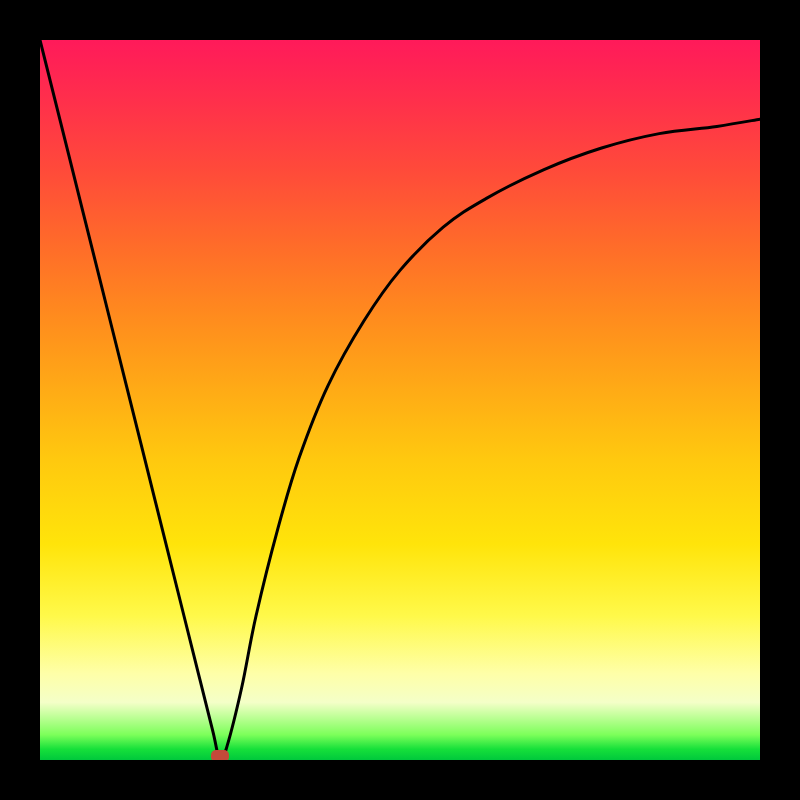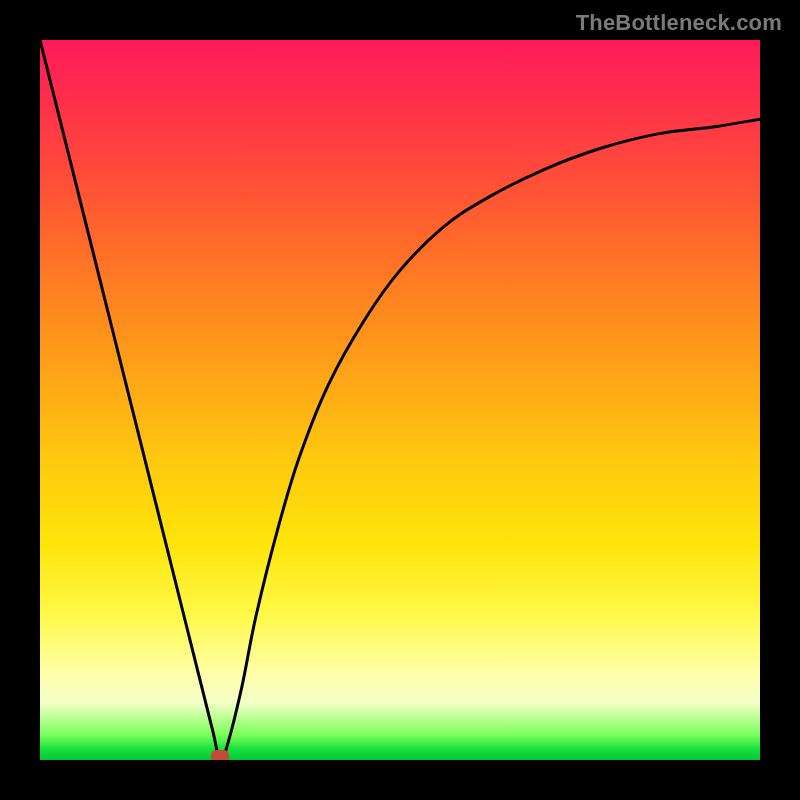--- a/index.html
+++ b/index.html
@@ -73,21 +73,20 @@
     color: #7a7a7a;
     letter-spacing: 0.2px;
     user-select: none;
   }
 </style>
 </head>
 <body>
 
 <div class="frame">
 
-  <div class="watermark">TheBottleneck.com</div>
 
   <div class="plot-area">
     <div class="gradient"></div>
     <svg class="curve-svg" viewBox="0 0 720 720" preserveAspectRatio="none">
       <path id="curve" class="curve-path" d="M 0.0 0.0 C 5.2 20.7, 18.4 73.7, 28.8 115.2 C 39.2 156.7, 47.2 188.9, 57.6 230.4 C 68.0 271.9, 76.0 304.1, 86.4 345.6 C 96.8 387.1, 104.8 419.3, 115.2 460.8 C 125.6 502.3, 136.2 544.9, 144.0 576.0 C 151.8 607.1, 153.2 612.9, 158.4 633.6 C 163.6 654.3, 168.9 675.6, 172.8 691.2 C 176.7 706.8, 177.4 717.4, 180.0 720.0 C 182.6 722.6, 183.3 718.6, 187.2 705.6 C 191.1 692.6, 196.4 671.3, 201.6 648.0 C 206.8 624.7, 209.5 604.5, 216.0 576.0 C 222.5 547.5, 229.8 518.1, 237.6 489.6 C 245.4 461.1, 250.1 443.5, 259.2 417.6 C 268.3 391.7, 276.3 370.2, 288.0 345.6 C 299.7 321.0, 311.0 301.5, 324.0 280.8 C 337.0 260.1, 345.7 247.2, 360.0 230.4 C 374.3 213.6, 387.6 200.2, 403.2 187.2 C 418.8 174.2, 428.3 168.8, 446.4 158.4 C 464.5 148.0, 483.3 138.7, 504.0 129.6 C 524.7 120.5, 540.9 114.5, 561.6 108.0 C 582.3 101.5, 598.5 97.5, 619.2 93.6 C 639.9 89.7, 658.7 89.0, 676.8 86.4 C 694.9 83.8, 712.2 80.5, 720.0 79.2"></path>
       <rect id="marker" class="marker" rx="5" ry="5" x="171.0" y="710.0" width="18" height="12" fill="#c44a3a"></rect>
     </svg>
   </div>
 
 </div>

